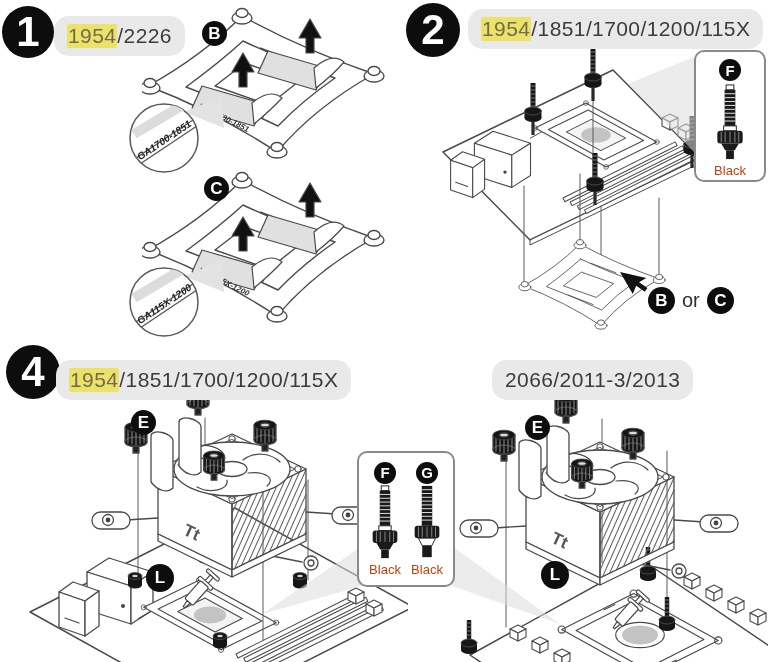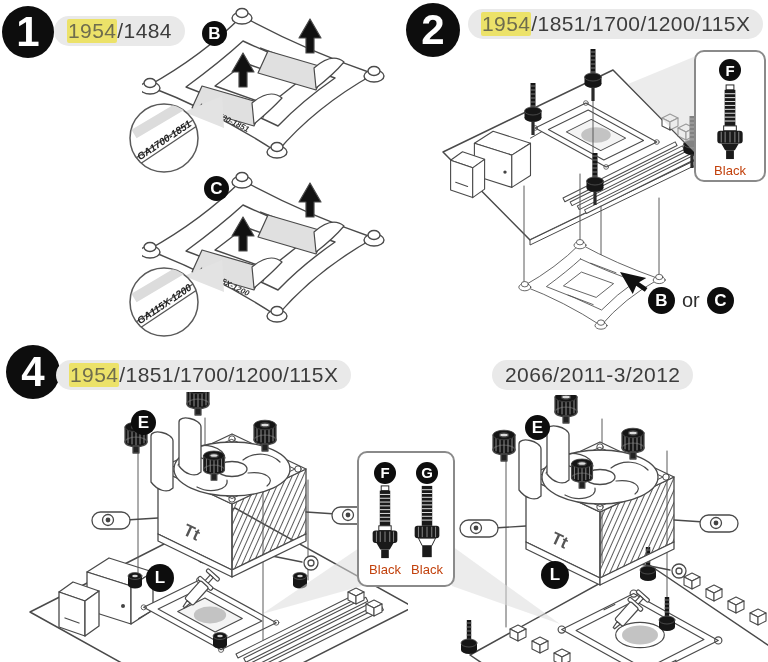--- a/index.html
+++ b/index.html
@@ -6,21 +6,21 @@
   .canvas{position:relative;width:768px;height:662px;background:#fff;overflow:hidden;
           font-family:"Liberation Sans", sans-serif;}
   .illus{position:absolute;z-index:1;}
   .overlay{position:absolute;left:0;top:0;z-index:2;pointer-events:none;}
   .ui{position:absolute;z-index:3;}
   .numbadge{border-radius:50%;background:#0d0d0d;color:#fff;font-weight:bold;
             display:flex;align-items:center;justify-content:center;font-size:42px;}
   .lbadge{border-radius:50%;background:#0d0d0d;color:#fff;font-weight:bold;
           display:flex;align-items:center;justify-content:center;
           width:25px;height:25px;font-size:17px;}
-  .pill{height:30px;border-radius:15px;background:#e9e9e9;display:inline-flex;
+  .pill{height:40px;border-radius:15px;background:#e9e9e9;display:inline-flex;
         align-items:center;padding:0 13px;font-size:21px;color:#3c3c3c;
         letter-spacing:0.4px;white-space:nowrap;}
   .hl{background:#ece269;color:#6f6d4e;border-radius:2px;padding:0 1px;}
   .insetbox{background:#fff;border:2px solid #8a8a8a;border-radius:10px;
             display:flex;align-items:center;justify-content:flex-start;
             flex-direction:column;box-sizing:border-box;}
   .insetcol{display:flex;flex-direction:column;align-items:center;}
   .finish{font-size:13px;color:#c2410c;margin-top:2px;}
   .orrow{display:flex;align-items:center;gap:7px;font-size:20px;color:#2e2e2e;}
 </style>
@@ -264,21 +264,21 @@
         <use href="#thumb" transform="translate(33,-34)"></use>
         <use href="#thumb" transform="translate(-18,-4) scale(0.95)"></use>
       </g>
     </defs>
   </svg>
 
   <div class="ui numbadge" style="left:2px;top:6px;width:52px;height:52px">1</div>
 
   <div class="ui pill" style="left:54px;top:16px">
       <span class="hl">1954</span>
-      <span>/1484</span>
+      <span>/2226</span>
     </div>
 
   <div class="ui lbadge" style="left:202px;top:21px">B</div>
 
   <svg class="illus" style="left:142px;top:6px" width="250" height="160" viewBox="0 0 250 160">
     <use href="#backplate-base"></use>
     <use href="#plate-pads"></use>
     <text transform="translate(56,102) rotate(26)" font-size="8" font-weight="bold" font-style="italic" fill="#333" font-family="Liberation Sans, sans-serif">LGA1700-1851</text>
   </svg>
 
@@ -365,21 +365,21 @@
     <div class="lbadge" style="width:27px;height:27px">C</div>
   </div>
 
   <div class="ui numbadge" style="left:6px;top:345px;width:54px;height:54px">4</div>
 
   <div class="ui pill" style="left:56px;top:360px">
       <span class="hl">1954</span>
       <span>/1851/1700/1200/115X</span>
     </div>
 
-  <div class="ui pill" style="left:492px;top:360px">2066/2011-3/2012</div>
+  <div class="ui pill" style="left:492px;top:360px">2066/2011-3/2013</div>
 
   <svg class="illus" style="left:8px;top:392px" width="400" height="270" viewBox="0 0 400 270" stroke-linejoin="round" stroke-linecap="round">
     <path d="M227,116 L405,215 L200,319 L22,220 Z" fill="#fff" stroke="#4a4a4a" stroke-width="1.5"></path>
     <use href="#ioblock" transform="translate(95,168)"></use>
     <use href="#ram" transform="translate(228,262)"></use>
     <use href="#cube" transform="translate(348,200)"></use>
     <use href="#cube" transform="translate(366,212)"></use>
     <use href="#socket1" transform="translate(202,223) scale(0.85)"></use>
     <g transform="translate(186,204) rotate(42)">
       <use href="#syr"></use>

